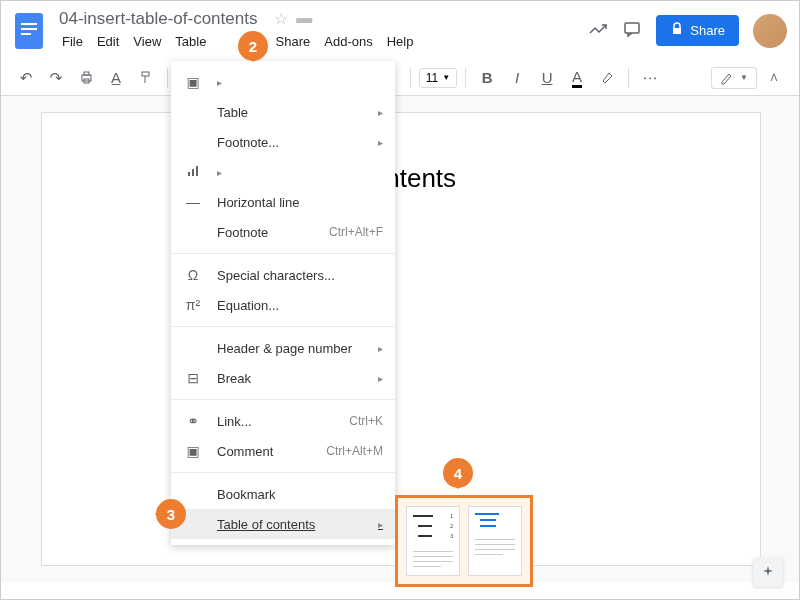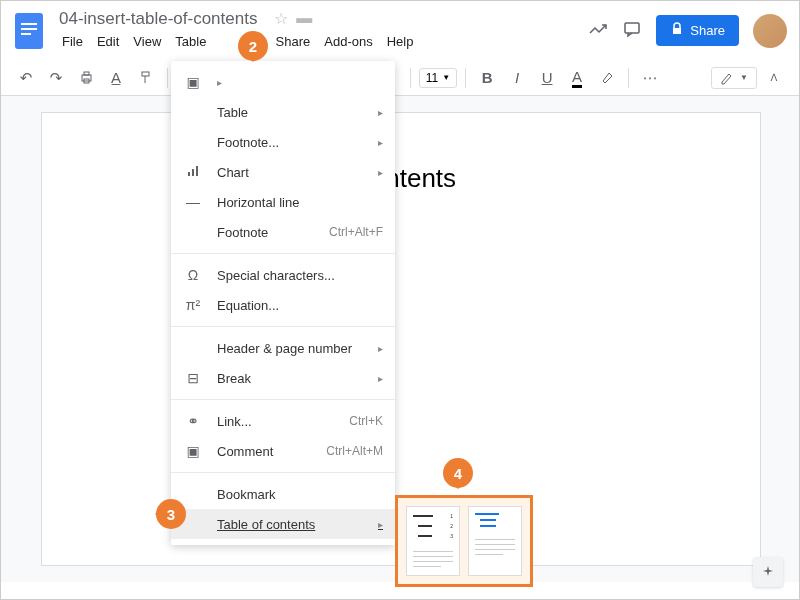--- a/index.html
+++ b/index.html
@@ -177,21 +177,20 @@
     <span class="dd-icon"></span>
     <span class="dd-label">Footnote...</span>
     <span class="dd-arrow">▸</span>
   </div>
   <div class="dd-item">
     <span class="dd-icon"><svg width="14" height="14" viewBox="0 0 14 14">
           <rect x="2" y="8" width="2" height="4" fill="#5f6368"></rect>
           <rect x="6" y="5" width="2" height="7" fill="#5f6368"></rect>
           <rect x="10" y="2" width="2" height="10" fill="#5f6368"></rect>
         </svg></span>
-    <span class="dd-label">Chart</span>
     <span class="dd-arrow">▸</span>
   </div>
   <div class="dd-item">
     <span class="dd-icon">—</span>
     <span class="dd-label">Horizontal line</span>
   </div>
   <div class="dd-item">
     <span class="dd-icon"></span>
     <span class="dd-label">Footnote</span>
     <span class="dd-shortcut">Ctrl+Alt+F</span>

